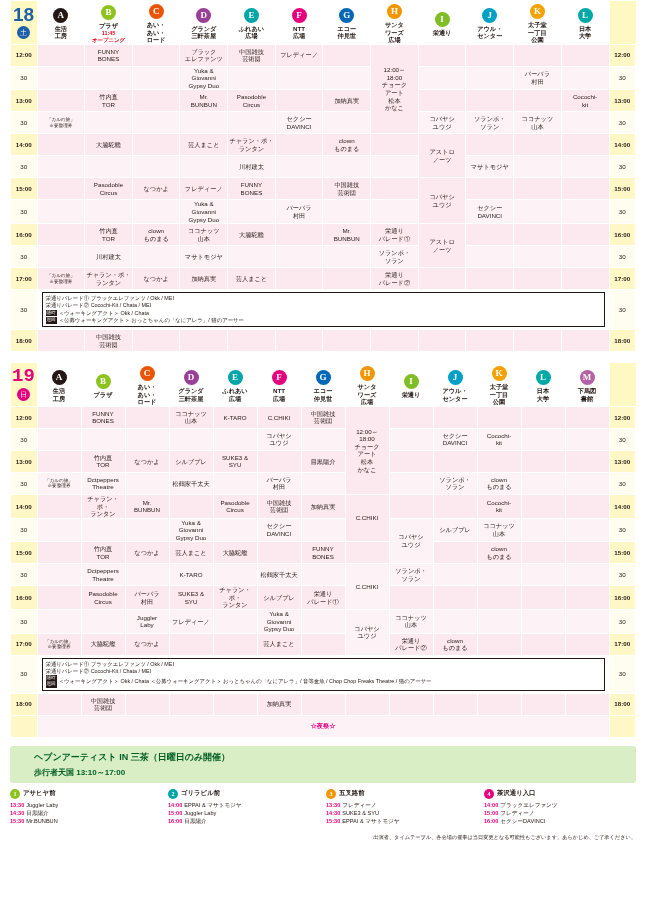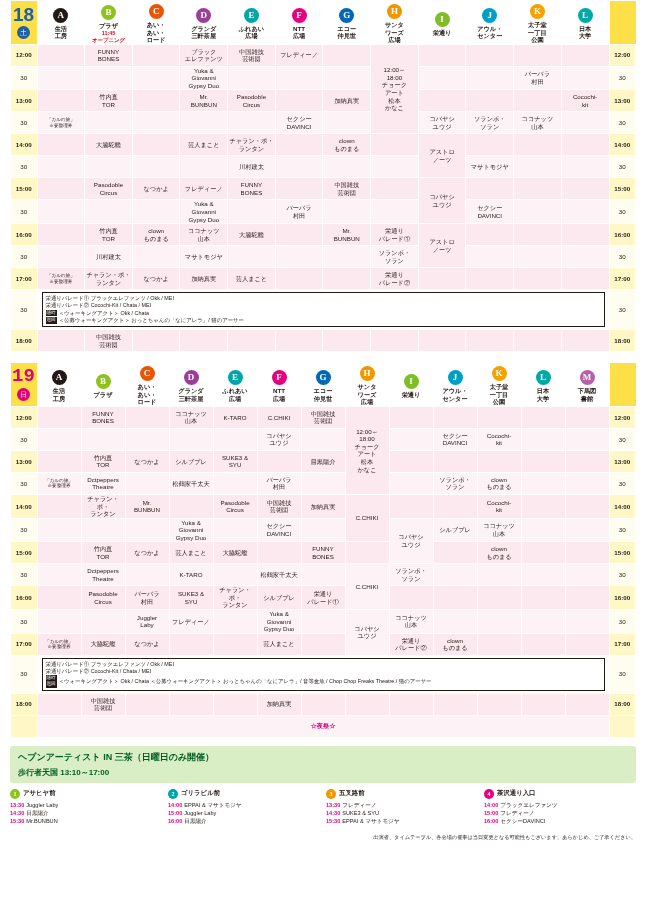--- a/index.html
+++ b/index.html
@@ -35,21 +35,21 @@
     padding:0;
     vertical-align:middle;
     text-align:center;
     font-size:6.2px;
     line-height:1.22;
     height:21px;
   }
 
   
   .dayhead{
-    width:26px;background:#fde047;border:none !important;
+    width:26px;background:#fef9c3;border:none !important;
     vertical-align:middle;
     margin-left:9px;
   }
   .daynum{font-size:19px;font-weight:bold;line-height:1;}
   .daynum.sat{color:#1d5fa8;}
   .daynum.sun{color:#e3007f;font-family:Liberation Mono, monospace;}
   .daycircle{
     display:inline-block;width:13px;height:13px;border-radius:50%;
     color:#fff;font-size:7px;line-height:13px;margin-top:2px;
   }
@@ -100,21 +100,21 @@
   }
 
   
   .starrow{color:#e3007f;font-weight:bold;font-size:6px;}
 
   
   .greenbox{
     margin:8px 10px 0 10px;
     background:#d9eec4;
     border-radius:3px;
-    padding:5px 8px;
+    padding:5px 24px;
     display:flex;align-items:flex-end;
   }
   .greenbox .gtitle{font-size:9px;font-weight:bold;color:#005e25;}
   .greenbox .gsub{font-size:8px;font-weight:bold;color:#005e25;margin-top:3px;}
 
   
   .legend{
     margin:6px 10px 0 10px;
     display:flex;gap:6px;
   }

